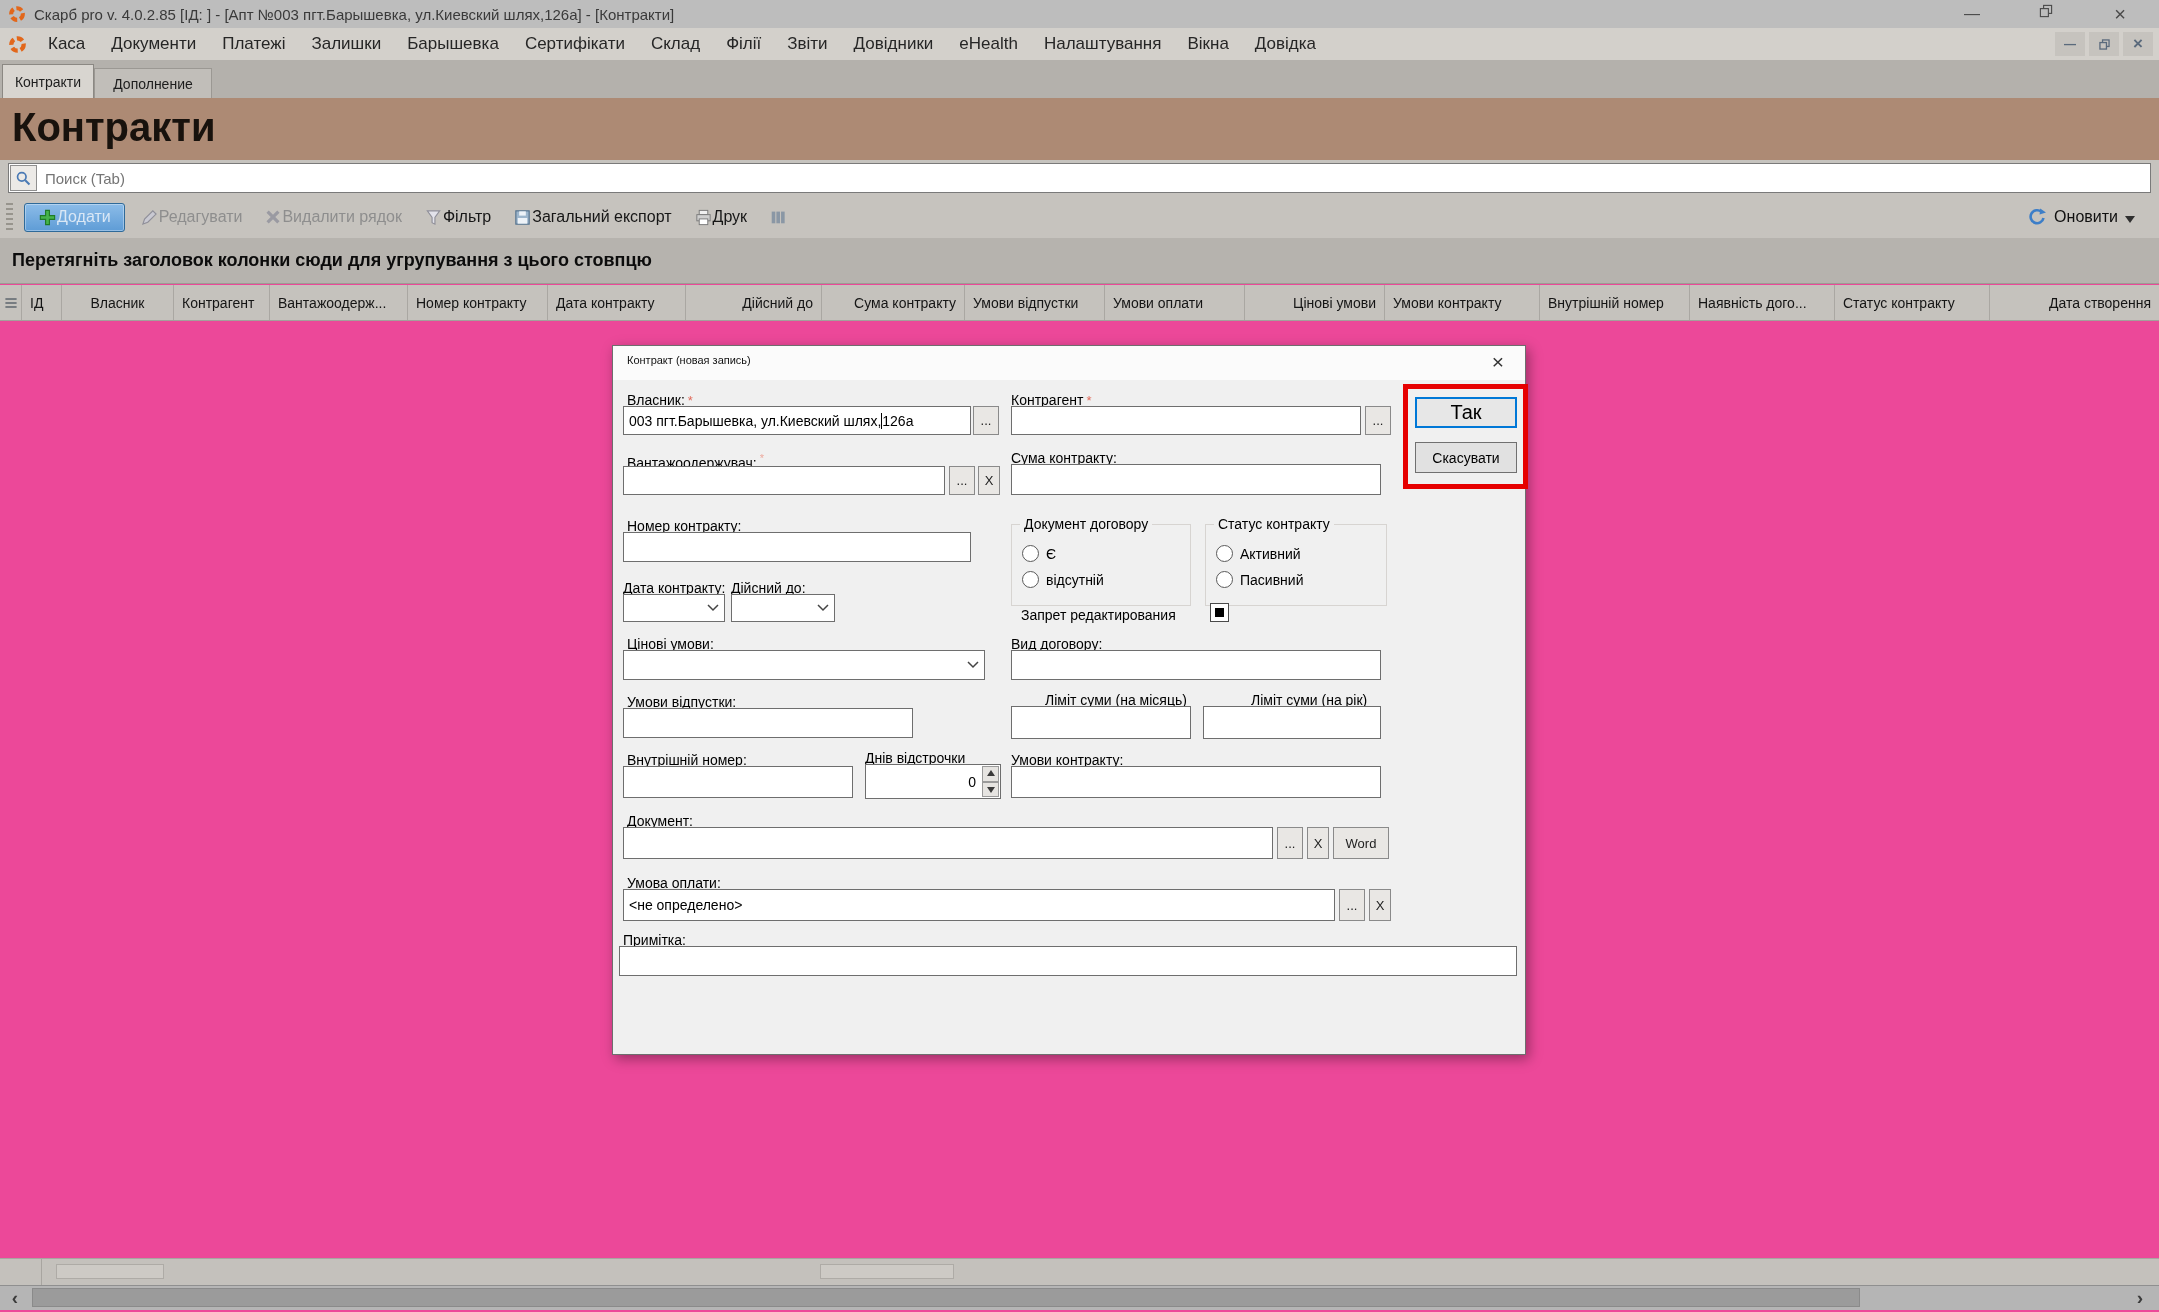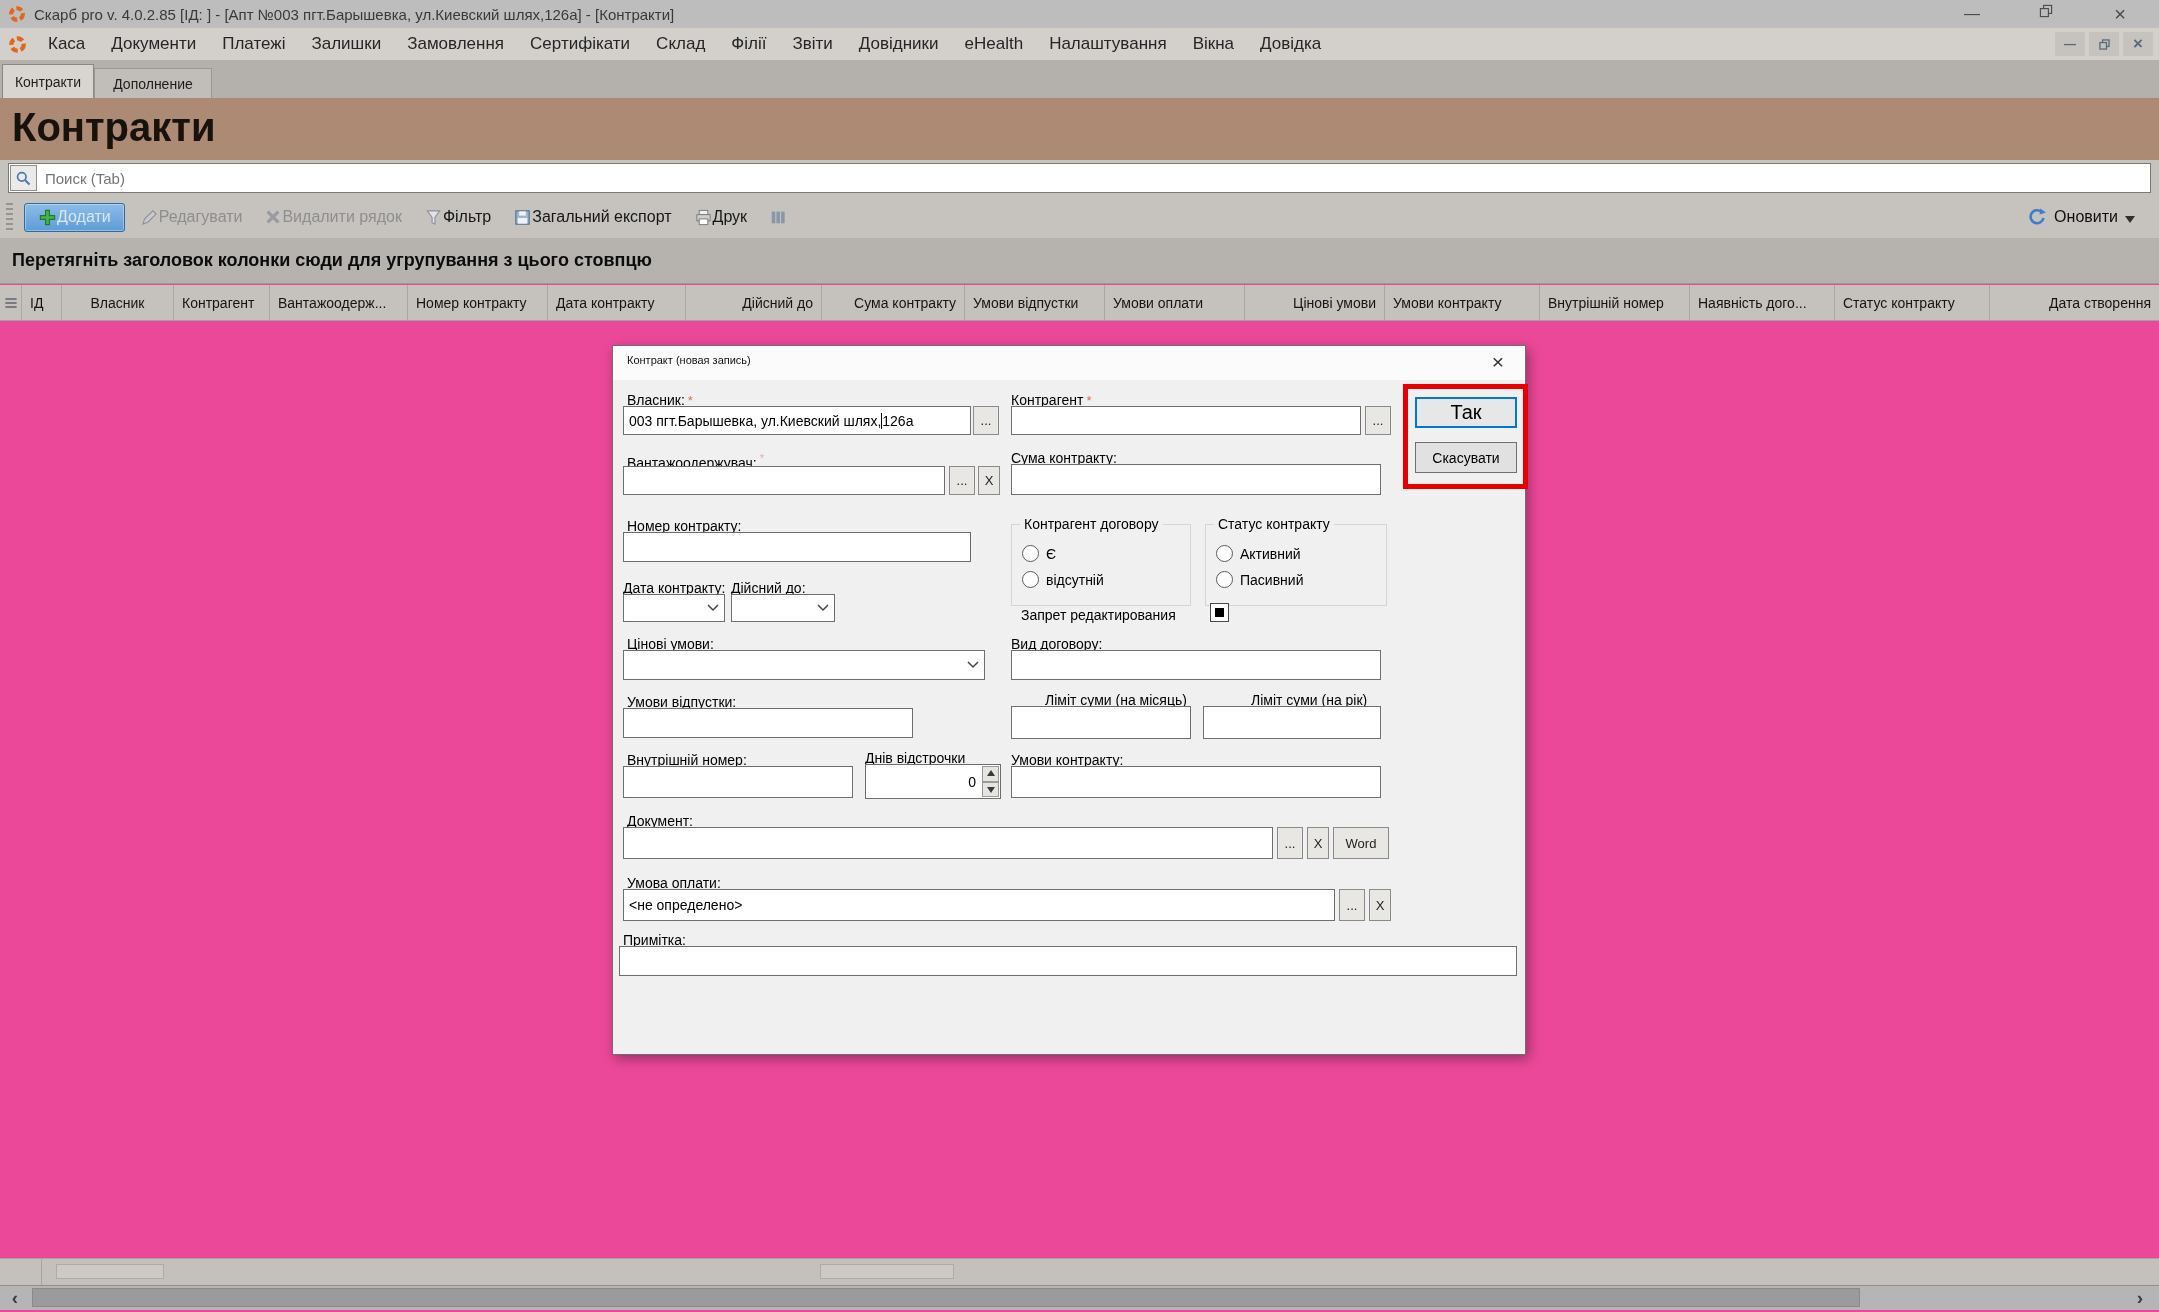--- a/index.html
+++ b/index.html
@@ -143,21 +143,21 @@
   <div class="menubar">
     <span class="app-logo">
       <svg width="19" height="19" viewBox="0 0 20 20">
           <circle cx="10" cy="10" r="6.5" fill="none" stroke="#e2671b" stroke-width="4.5" stroke-dasharray="6.5 3.2"></circle>
         </svg>
     </span>
     <span class="menu-item">Каса</span>
     <span class="menu-item">Документи</span>
     <span class="menu-item">Платежі</span>
     <span class="menu-item">Залишки</span>
-    <span class="menu-item">Замовлення</span>
+    <span class="menu-item">Барышевка</span>
     <span class="menu-item">Сертифікати</span>
     <span class="menu-item">Склад</span>
     <span class="menu-item">Філії</span>
     <span class="menu-item">Звіти</span>
     <span class="menu-item">Довідники</span>
     <span class="menu-item">eHealth</span>
     <span class="menu-item">Налаштування</span>
     <span class="menu-item">Вікна</span>
     <span class="menu-item">Довідка</span>
     <span class="mdi-controls">
@@ -316,21 +316,21 @@
     <span class="sbtn" style="left:336px;top:120px;width:26px;height:29px;">...</span>
     <span class="sbtn" style="left:365px;top:120px;width:22px;height:29px;">X</span>
 
     <span class="lbl" style="left:398px;top:104px;">Сума контракту:</span>
     <input class="inp" style="left: 398px; top: 118px; width: 370px; height: 31px;">
 
     <span class="lbl" style="left:14px;top:172px;">Номер контракту:</span>
     <input class="inp" style="left: 10px; top: 186px; width: 348px; height: 30px;">
 
     <div class="gb" style="left:398px;top:178px;width:180px;height:82px;">
-      <span class="gb-label">Контрагент договору</span>
+      <span class="gb-label">Документ договору</span>
       <span class="radio-row" style="left:10px;top:20px;">
           <span class="radio"></span>
           <span>Є</span>
         </span>
       <span class="radio-row" style="left:10px;top:46px;">
           <span class="radio"></span>
           <span>відсутній</span>
         </span>
     </div>
     <div class="gb" style="left:592px;top:178px;width:182px;height:82px;">

